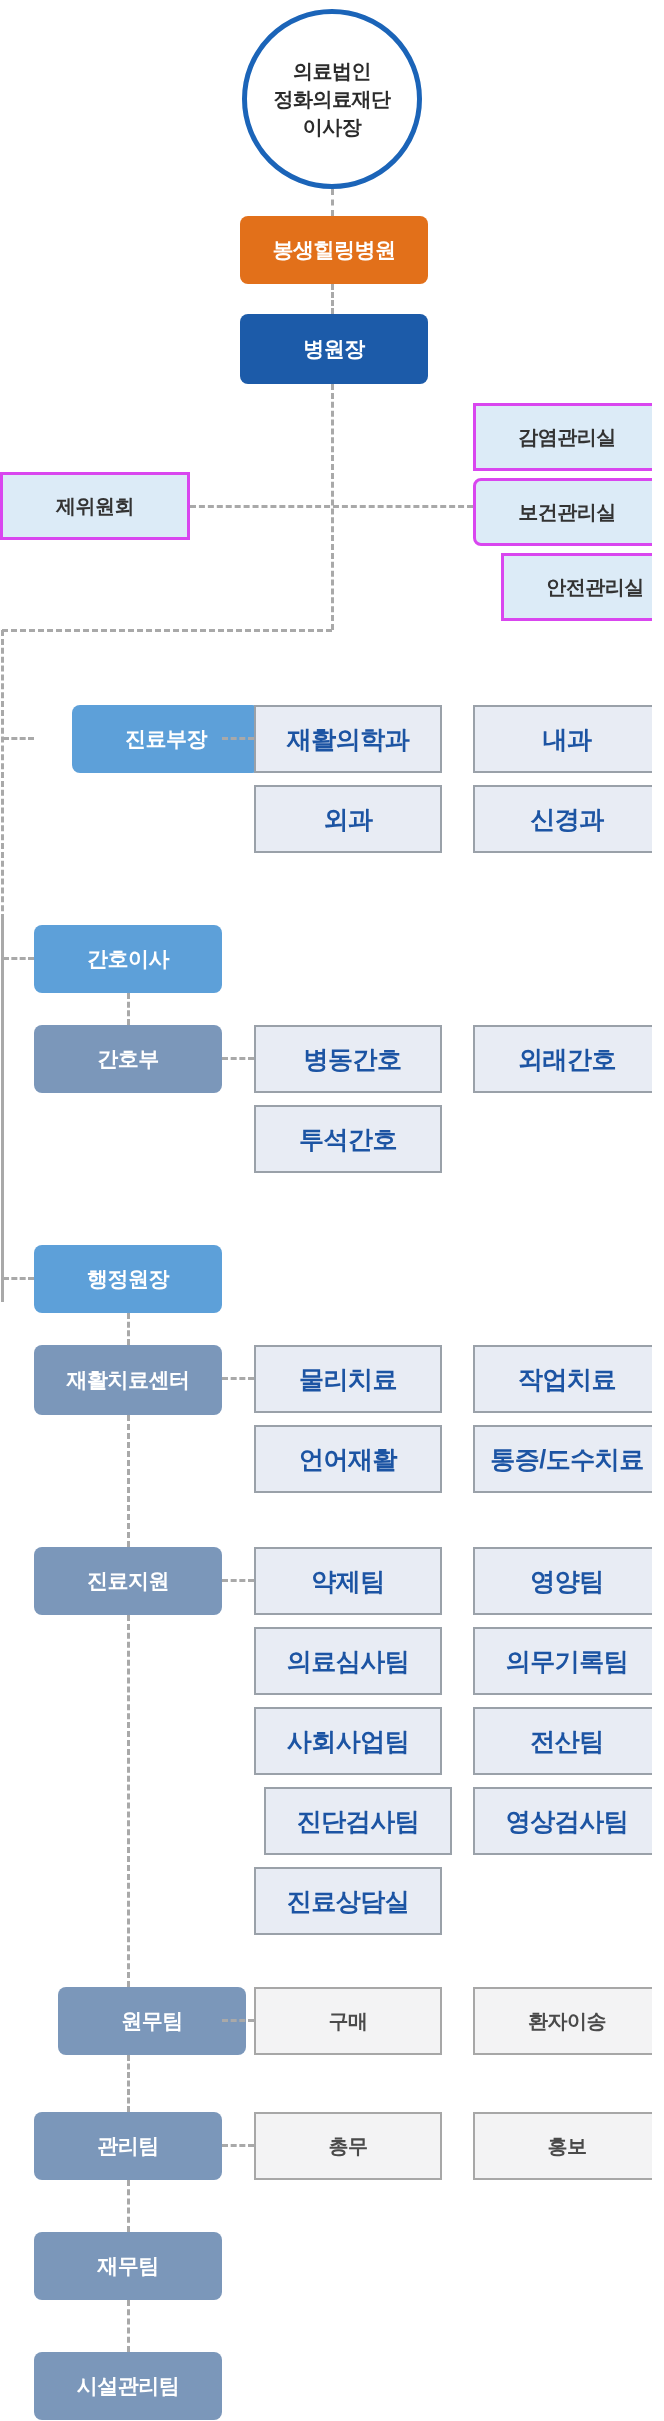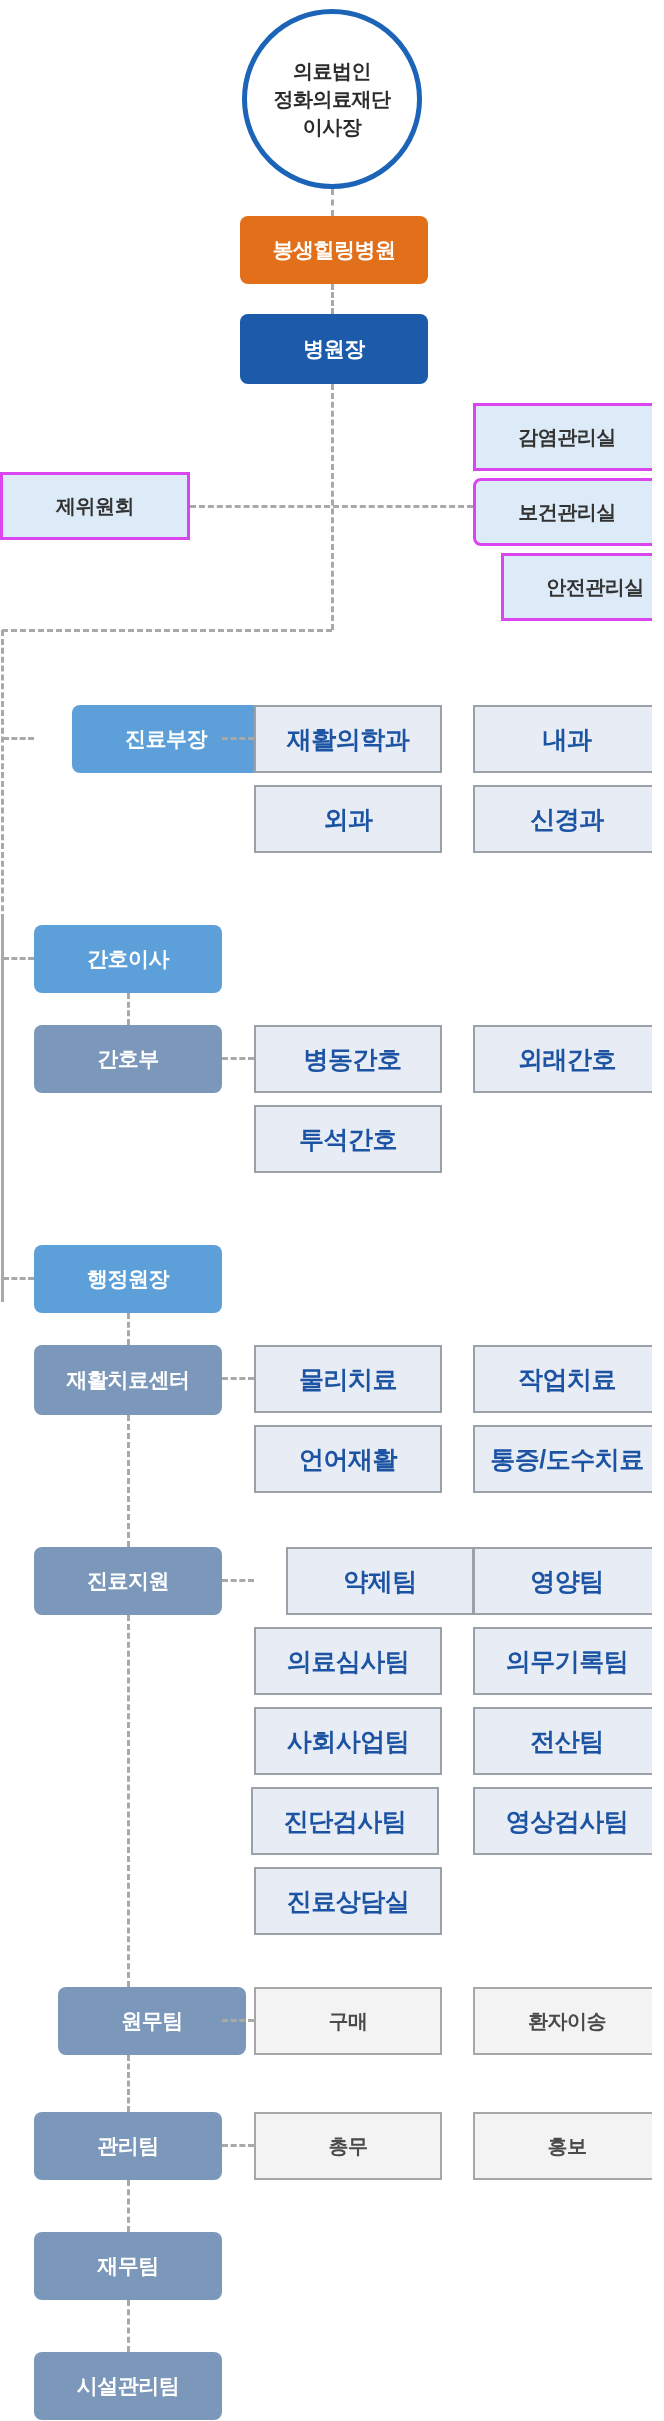--- a/index.html
+++ b/index.html
@@ -80,27 +80,27 @@
   <div class="b round gblue" style="left:34px;top:1345px;height:70px;">재활치료센터</div>
   <div class="dh" style="left:222px;top:1377px;width:32px;"></div>
   <div class="b sub" style="left:254px;top:1345px;">물리치료</div>
   <div class="b sub" style="left:473px;top:1345px;">작업치료</div>
   <div class="b sub" style="left:254px;top:1425px;">언어재활</div>
   <div class="b sub" style="left:473px;top:1425px;">통증/도수치료</div>
   <div class="dv" style="left:127px;top:1415px;height:132px;"></div>
 
   <div class="b round gblue" style="left:34px;top:1547px;">진료지원</div>
   <div class="dh" style="left:222px;top:1579px;width:32px;"></div>
-  <div class="b sub" style="left:254px;top:1547px;margin-left:32px;">약제팀</div>
+  <div class="b sub" style="left:254px;top:1547px;">약제팀</div>
   <div class="b sub" style="left:473px;top:1547px;">영양팀</div>
   <div class="b sub" style="left:254px;top:1627px;">의료심사팀</div>
   <div class="b sub" style="left:254px;top:1707px;">사회사업팀</div>
   <div class="b sub" style="left:473px;top:1627px;">의무기록팀</div>
   <div class="b sub" style="left:473px;top:1707px;">전산팀</div>
-  <div class="b sub" style="left:251px;top:1787px;">진단검사팀</div>
+  <div class="b sub" style="left:264px;top:1787px;">진단검사팀</div>
   <div class="b sub" style="left:473px;top:1787px;">영상검사팀</div>
   <div class="b sub" style="left:254px;top:1867px;">진료상담실</div>
   <div class="dv" style="left:127px;top:1615px;height:372px;"></div>
 
   <div class="b round gblue" style="left:34px;top:1987px;margin-left:24px;">원무팀</div>
   <div class="dh" style="left:222px;top:2019px;width:32px;"></div>
   <div class="b neut" style="left:254px;top:1987px;">구매</div>
   <div class="b neut" style="left:473px;top:1987px;">환자이송</div>
   <div class="dv" style="left:127px;top:2055px;height:57px;"></div>
 

